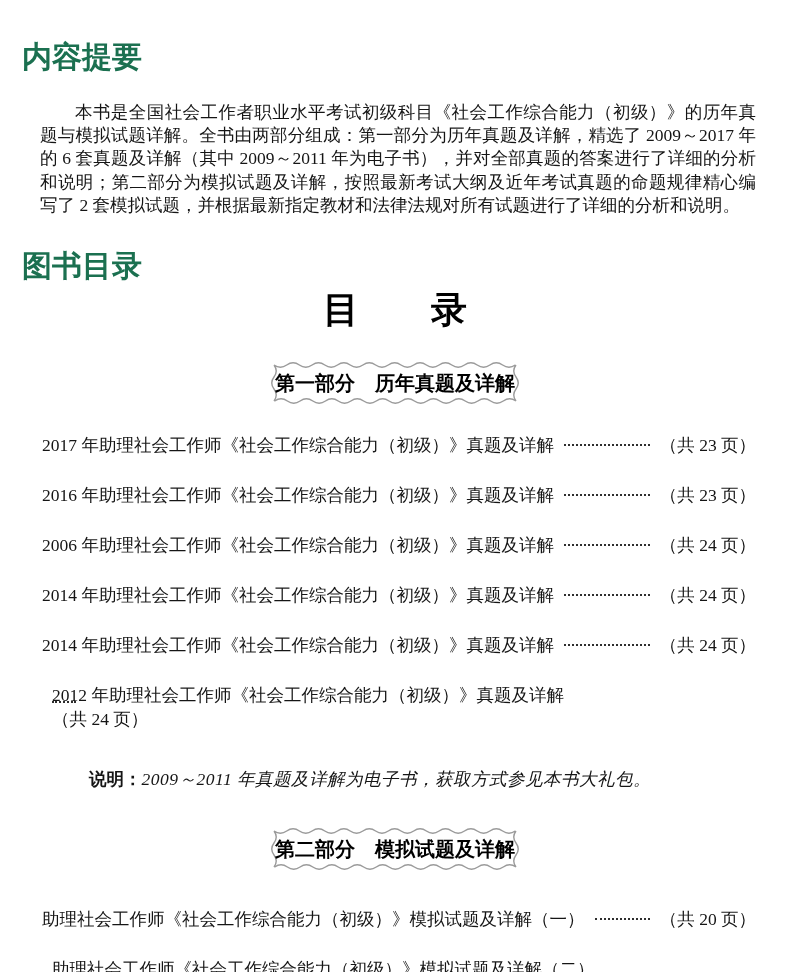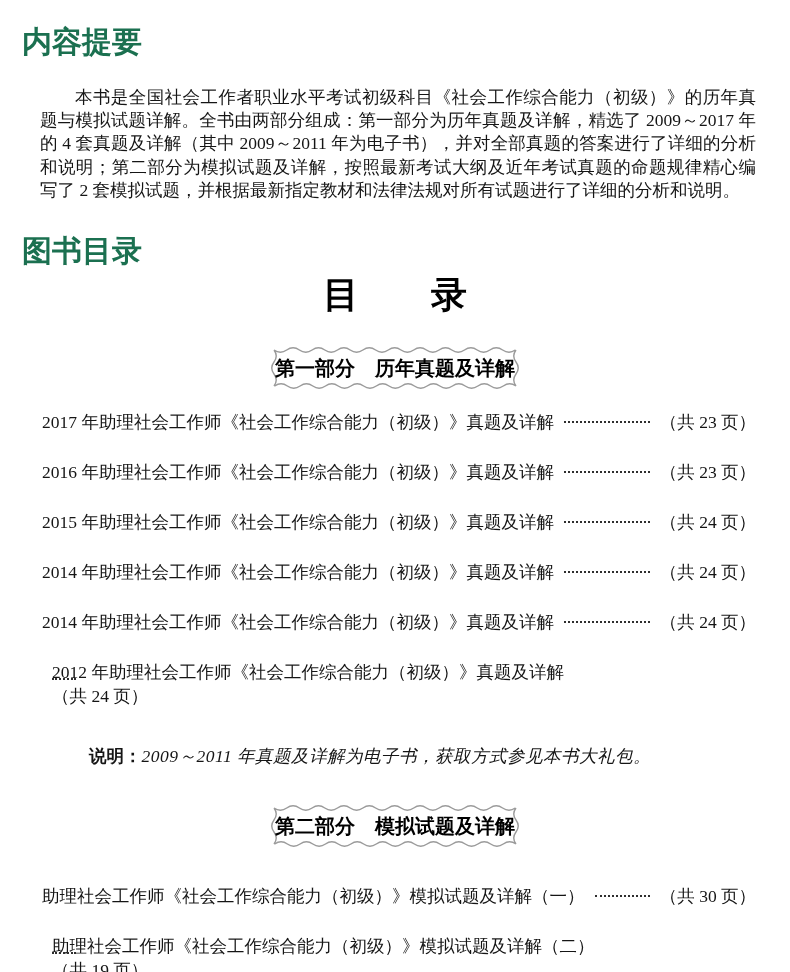--- a/index.html
+++ b/index.html
@@ -55,21 +55,21 @@
     white-space: nowrap;
     position: relative;
     z-index: 1;
     text-align: right;
   }
   .wavy-svg {
     position: absolute;
     left: 0; top: 0;
     pointer-events: none;
   }
-  .toc-list { margin: 20px 34px 0 42px; }
+  .toc-list { margin: 28px 34px 0 42px; }
   .toc-list.second { margin-top: 36px; }
   .toc-row {
     display: flex;
     align-items: baseline;
     font-size: 17.5px;
     line-height: 22px;
     margin-bottom: 28px;
     color: #151515;
   }
   .toc-row:last-child { margin-bottom: 0; flex-direction: column; }
@@ -92,23 +92,23 @@
     font-family: "Liberation Sans", "DejaVu Sans", sans-serif;
     font-weight: bold;
     font-style: normal;
     margin-left: 47px;
   }
   .note-text { font-style: italic; letter-spacing: 0.5px; }
 </style>
 </head>
 <body>
 
-<h1 class="green-heading" style="padding-top:25px">内容提要</h1>
+<h1 class="green-heading" style="padding-top:40px">内容提要</h1>
 
-<p class="summary-para">本书是全国社会工作者职业水平考试初级科目《社会工作综合能力（初级）》的历年真题与模拟试题详解。全书由两部分组成：第一部分为历年真题及详解，精选了 2009～2017 年的 4 套真题及详解（其中 2009～2011 年为电子书），并对全部真题的答案进行了详细的分析和说明；第二部分为模拟试题及详解，按照最新考试大纲及近年考试真题的命题规律精心编写了 2 套模拟试题，并根据最新指定教材和法律法规对所有试题进行了详细的分析和说明。</p>
+<p class="summary-para">本书是全国社会工作者职业水平考试初级科目《社会工作综合能力（初级）》的历年真题与模拟试题详解。全书由两部分组成：第一部分为历年真题及详解，精选了 2009～2017 年的 6 套真题及详解（其中 2009～2011 年为电子书），并对全部真题的答案进行了详细的分析和说明；第二部分为模拟试题及详解，按照最新考试大纲及近年考试真题的命题规律精心编写了 2 套模拟试题，并根据最新指定教材和法律法规对所有试题进行了详细的分析和说明。</p>
 
 <h1 class="green-heading heading-2">图书目录</h1>
 
 <div class="toc-title">目　　录</div>
 
 <div class="deco-box">
   <span class="deco-label">第一部分　历年真题及详解</span>
 <svg width="252" height="46" class="wavy-svg">
       <path d="M 5 5 q 6.4 4.5 12.7 0.0 q 6.4 -4.5 12.7 0.0 q 6.4 4.5 12.7 0.0 q 6.4 -4.5 12.7 0.0 q 6.4 4.5 12.7 0.0 q 6.4 -4.5 12.7 0.0 q 6.4 4.5 12.7 0.0 q 6.4 -4.5 12.7 0.0 q 6.4 4.5 12.7 0.0 q 6.4 -4.5 12.7 0.0 q 6.4 4.5 12.7 0.0 q 6.4 -4.5 12.7 0.0 q 6.4 4.5 12.7 0.0 q 6.4 -4.5 12.7 0.0 q 6.4 4.5 12.7 0.0 q 6.4 -4.5 12.7 0.0 q 6.4 4.5 12.7 0.0 q 6.4 -4.5 12.7 0.0 q 6.4 4.5 12.7 0.0M 247 5 q -4.5 6.0 0.0 12.0 q 4.5 6.0 0.0 12.0 q -4.5 6.0 0.0 12.0M 247 41 q -6.4 -4.5 -12.7 0.0 q -6.4 4.5 -12.7 0.0 q -6.4 -4.5 -12.7 0.0 q -6.4 4.5 -12.7 0.0 q -6.4 -4.5 -12.7 0.0 q -6.4 4.5 -12.7 0.0 q -6.4 -4.5 -12.7 0.0 q -6.4 4.5 -12.7 0.0 q -6.4 -4.5 -12.7 0.0 q -6.4 4.5 -12.7 0.0 q -6.4 -4.5 -12.7 0.0 q -6.4 4.5 -12.7 0.0 q -6.4 -4.5 -12.7 0.0 q -6.4 4.5 -12.7 0.0 q -6.4 -4.5 -12.7 0.0 q -6.4 4.5 -12.7 0.0 q -6.4 -4.5 -12.7 0.0 q -6.4 4.5 -12.7 0.0 q -6.4 -4.5 -12.7 0.0M 5 41 q 4.5 -6.0 0.0 -12.0 q -4.5 -6.0 0.0 -12.0 q 4.5 -6.0 0.0 -12.0" fill="none" stroke="#9b9b9b" stroke-width="1.4"></path>
     </svg>
@@ -119,21 +119,21 @@
     <span class="toc-item-title">2017 年助理社会工作师《社会工作综合能力（初级）》真题及详解</span>
     <span class="dot-leader"></span>
     <span class="page-count">（共 23 页）</span>
   </div>
   <div class="toc-row">
     <span class="toc-item-title">2016 年助理社会工作师《社会工作综合能力（初级）》真题及详解</span>
     <span class="dot-leader"></span>
     <span class="page-count">（共 23 页）</span>
   </div>
   <div class="toc-row">
-    <span class="toc-item-title">2015 年助理社会工作师《社会工作综合能力（初级）》真题及详解</span>
+    <span class="toc-item-title">2006 年助理社会工作师《社会工作综合能力（初级）》真题及详解</span>
     <span class="dot-leader"></span>
     <span class="page-count">（共 24 页）</span>
   </div>
   <div class="toc-row">
     <span class="toc-item-title">2014 年助理社会工作师《社会工作综合能力（初级）》真题及详解</span>
     <span class="dot-leader"></span>
     <span class="page-count">（共 24 页）</span>
   </div>
   <div class="toc-row">
     <span class="toc-item-title">2014 年助理社会工作师《社会工作综合能力（初级）》真题及详解</span>
@@ -153,20 +153,20 @@
   <span class="deco-label">第二部分　模拟试题及详解</span>
 <svg width="252" height="46" class="wavy-svg">
       <path d="M 5 5 q 6.4 4.5 12.7 0.0 q 6.4 -4.5 12.7 0.0 q 6.4 4.5 12.7 0.0 q 6.4 -4.5 12.7 0.0 q 6.4 4.5 12.7 0.0 q 6.4 -4.5 12.7 0.0 q 6.4 4.5 12.7 0.0 q 6.4 -4.5 12.7 0.0 q 6.4 4.5 12.7 0.0 q 6.4 -4.5 12.7 0.0 q 6.4 4.5 12.7 0.0 q 6.4 -4.5 12.7 0.0 q 6.4 4.5 12.7 0.0 q 6.4 -4.5 12.7 0.0 q 6.4 4.5 12.7 0.0 q 6.4 -4.5 12.7 0.0 q 6.4 4.5 12.7 0.0 q 6.4 -4.5 12.7 0.0 q 6.4 4.5 12.7 0.0M 247 5 q -4.5 6.0 0.0 12.0 q 4.5 6.0 0.0 12.0 q -4.5 6.0 0.0 12.0M 247 41 q -6.4 -4.5 -12.7 0.0 q -6.4 4.5 -12.7 0.0 q -6.4 -4.5 -12.7 0.0 q -6.4 4.5 -12.7 0.0 q -6.4 -4.5 -12.7 0.0 q -6.4 4.5 -12.7 0.0 q -6.4 -4.5 -12.7 0.0 q -6.4 4.5 -12.7 0.0 q -6.4 -4.5 -12.7 0.0 q -6.4 4.5 -12.7 0.0 q -6.4 -4.5 -12.7 0.0 q -6.4 4.5 -12.7 0.0 q -6.4 -4.5 -12.7 0.0 q -6.4 4.5 -12.7 0.0 q -6.4 -4.5 -12.7 0.0 q -6.4 4.5 -12.7 0.0 q -6.4 -4.5 -12.7 0.0 q -6.4 4.5 -12.7 0.0 q -6.4 -4.5 -12.7 0.0M 5 41 q 4.5 -6.0 0.0 -12.0 q -4.5 -6.0 0.0 -12.0 q 4.5 -6.0 0.0 -12.0" fill="none" stroke="#9b9b9b" stroke-width="1.4"></path>
     </svg>
   </div>
 
 <div class="toc-list second">
   <div class="toc-row">
     <span class="toc-item-title">助理社会工作师《社会工作综合能力（初级）》模拟试题及详解（一）</span>
     <span class="dot-leader"></span>
-    <span class="page-count">（共 30 页）</span>
+    <span class="page-count">（共 20 页）</span>
   </div>
   <div class="toc-row">
     <span class="toc-item-title">助理社会工作师《社会工作综合能力（初级）》模拟试题及详解（二）</span>
     <span class="dot-leader"></span>
     <span class="page-count">（共 19 页）</span>
   </div>
 </div>
 
 </body></html>

